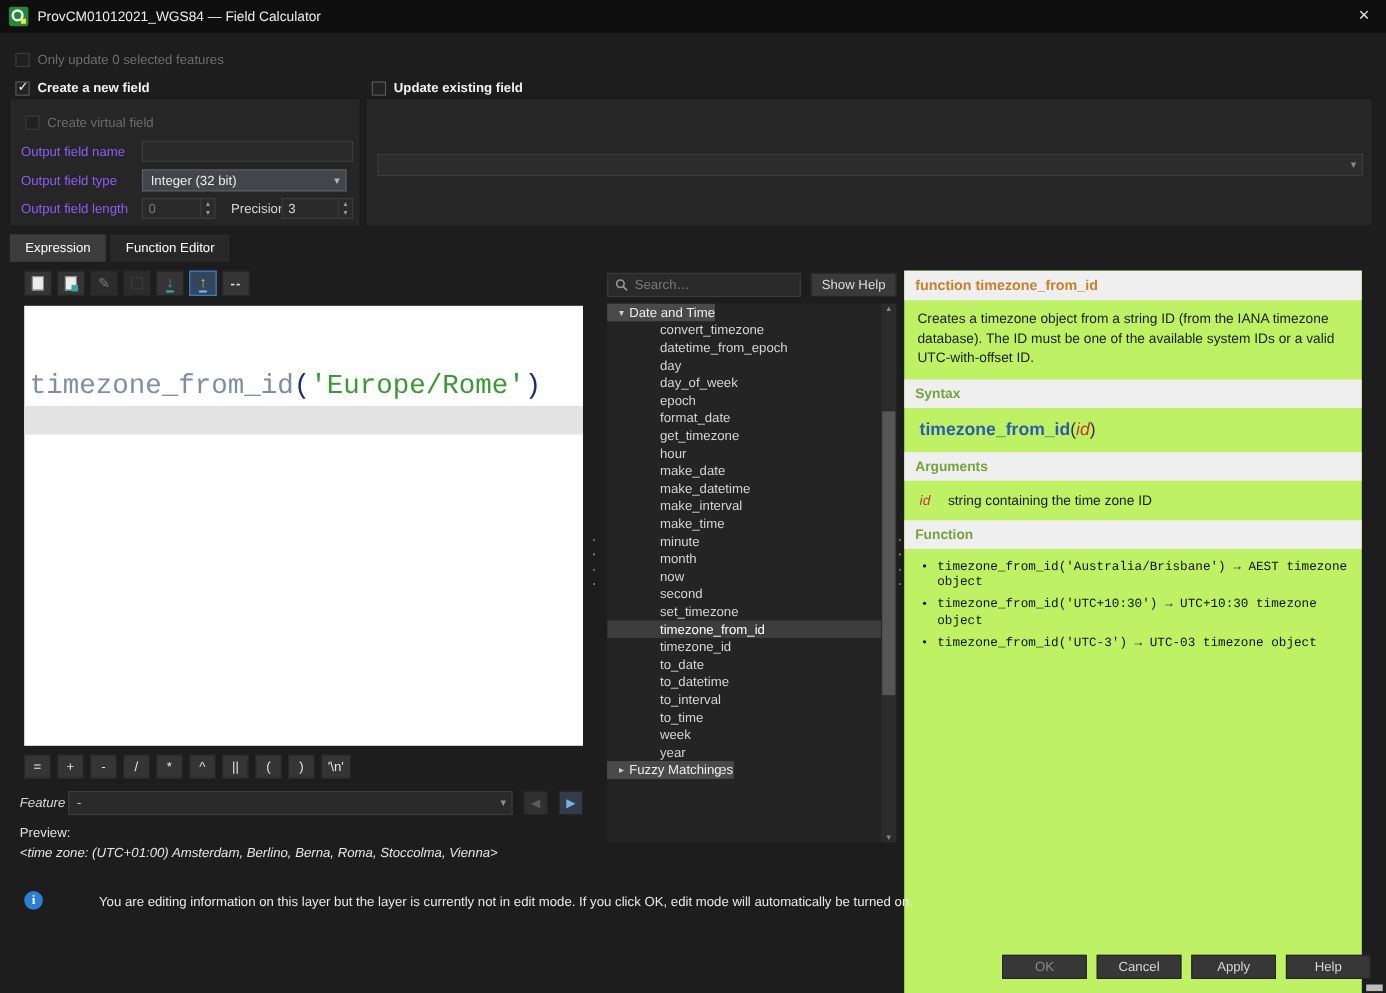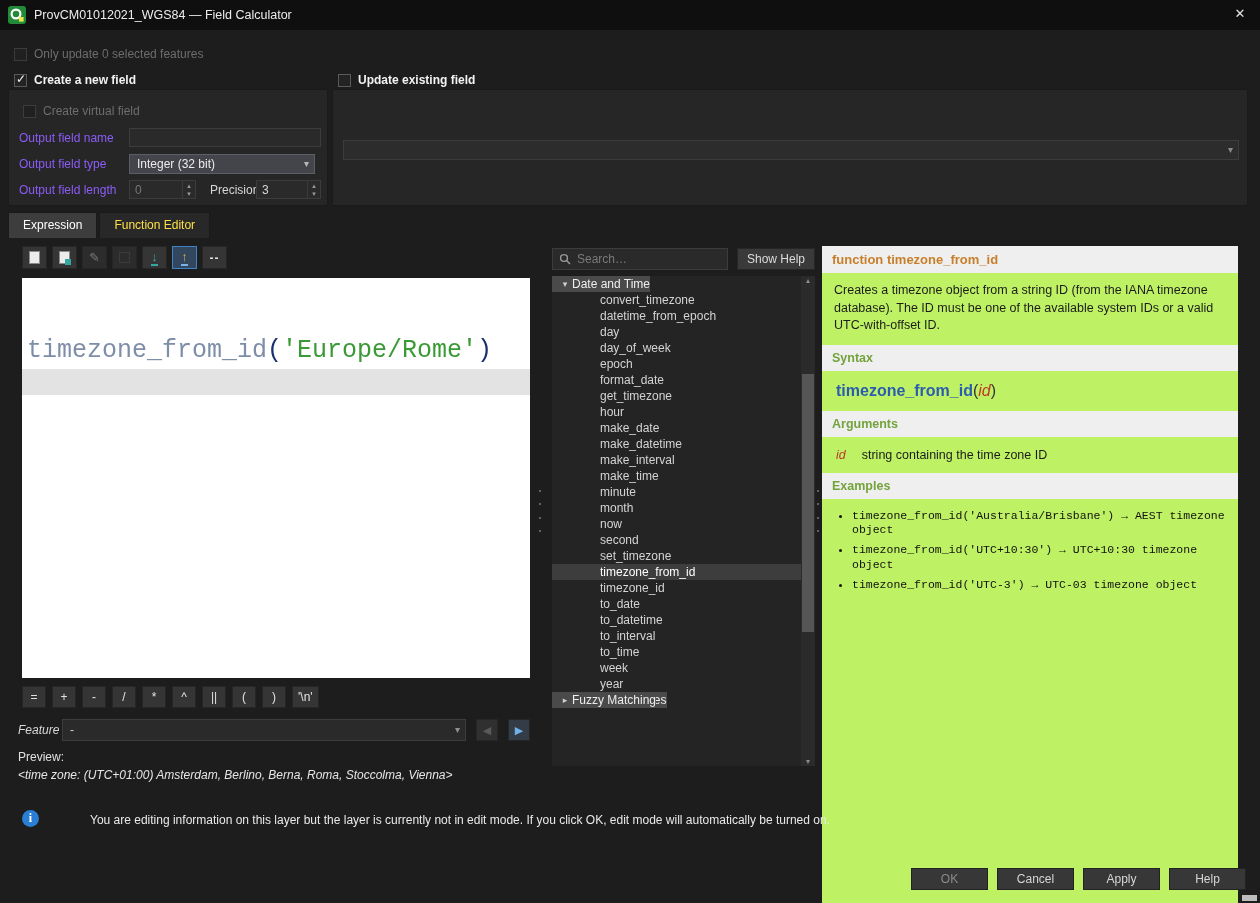--- a/index.html
+++ b/index.html
@@ -41,21 +41,21 @@
   .existing-combo .arrow{color:#8a8a8a;}
   .spin{display:flex;align-items:center;background:#2a2a2a;border:1px solid #3c3c3c;height:19px;}
   .spin-len{width:68px;} .spin-prec{width:66px;}
   .spin-val{flex:1;padding-left:5px;color:#d8d8d8;}
   .spin-val.dim{color:#777;}
   .spin-btns{width:13px;height:100%;display:flex;flex-direction:column;align-items:center;justify-content:center;font-size:7px;color:#9a9a9a;line-height:1.1;border-left:1px solid #3a3a3a;}
   .prec-lbl{margin-left:14px;width:46px;color:#d6d6d6;}
 
   
   .tabs{position:absolute;left:8px;top:212px;height:26px;display:flex;gap:2px;text-align:right;}
-  .tab{padding:0 14px;line-height:24px;background:#282828;color:#fde047;border:1px solid #1a1a1a;border-bottom:none;}
+  .tab{padding:0 14px;line-height:24px;background:#282828;color:#ffffff;border:1px solid #1a1a1a;border-bottom:none;}
   .tab.active{background:#3d3d3d;color:#ffffff;}
 
   
   .ed-toolbar{position:absolute;left:22px;top:246px;display:flex;gap:5px;}
   .tb-btn{width:25px;height:23px;background:#353535;border:1px solid #262626;display:flex;align-items:center;justify-content:center;position:relative;}
   .tb-btn.dis{background:#2c2c2c;}
   .tb-btn.exp{background:#32475e;border-color:#3f82c6;}
   .ic-doc{width:11px;height:13px;background:#ececec;border:1px solid #8a8a8a;display:block;position:relative;}
   .ic-doc.save::after{content:"";position:absolute;right:-2px;bottom:-2px;width:6px;height:6px;background:#35a7a0;}
   .ic-pencil{color:#787878;font-size:13px;line-height:1;}
@@ -392,21 +392,21 @@
   <div class="help">
     <div class="help-band help-title-band">function timezone_from_id</div>
     <div class="help-desc">Creates a timezone object from a string ID (from the IANA timezone database). The ID must be one of the available system IDs or a valid UTC-with-offset ID.</div>
     <div class="help-band help-section">Syntax</div>
     <div class="help-syntax-line"><span class="sig-name">timezone_from_id</span><span class="sig-par">(</span><span class="sig-arg">id</span><span class="sig-par">)</span></div>
     <div class="help-band help-section">Arguments</div>
     <div class="help-args-row">
       <span class="arg-name">id</span>
       <span class="arg-desc">string containing the time zone ID</span>
     </div>
-    <div class="help-band help-section">Examples</div>
+    <div class="help-band help-section">Function</div>
     <ul class="examples-list">
         <li>timezone_from_id('Australia/Brisbane') → AEST timezone object</li>
         <li>timezone_from_id('UTC+10:30') → UTC+10:30 timezone object</li>
         <li>timezone_from_id('UTC-3') → UTC-03 timezone object</li>
       </ul>
   </div>
 
   <div class="splitter split-left">
       <i></i>
       <i></i>

